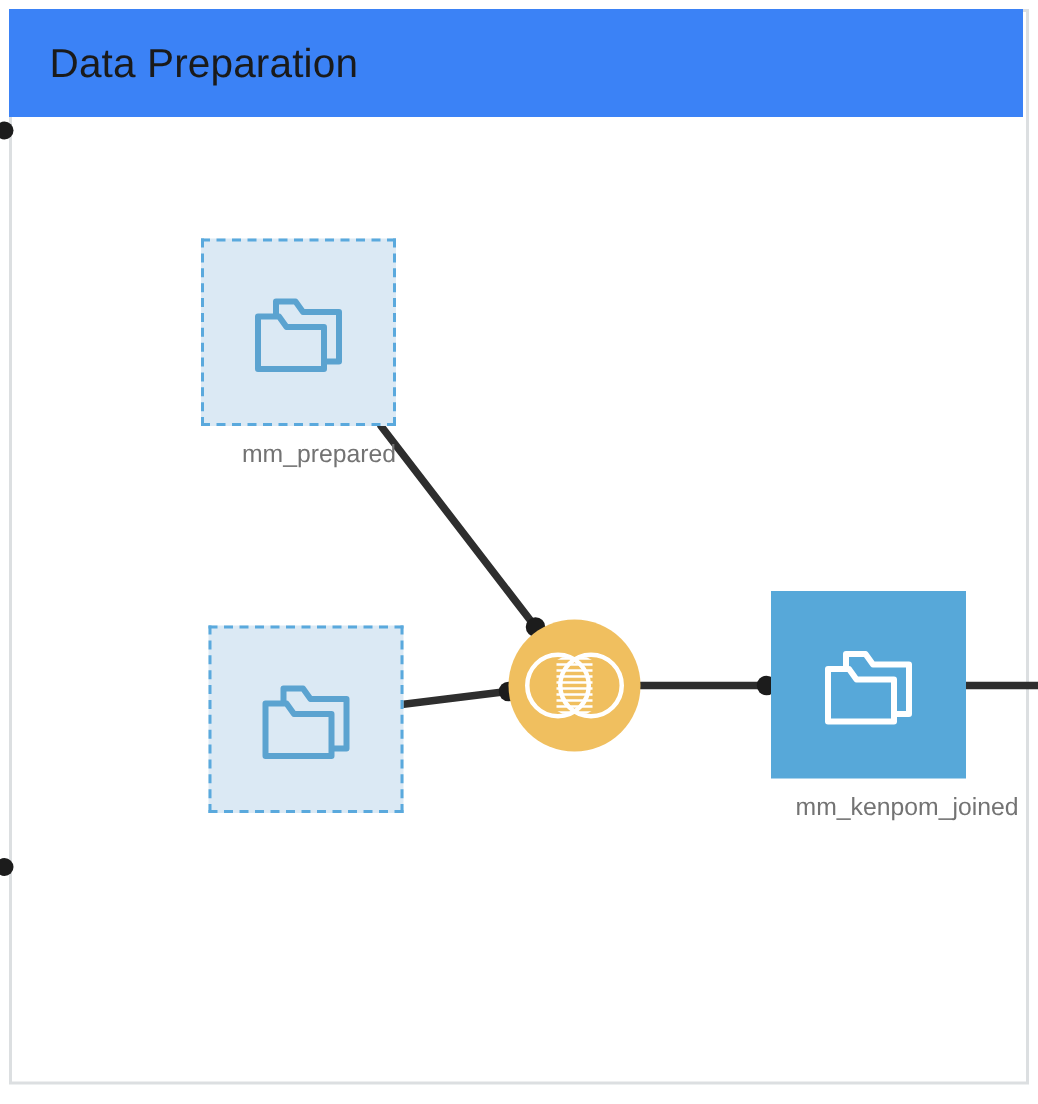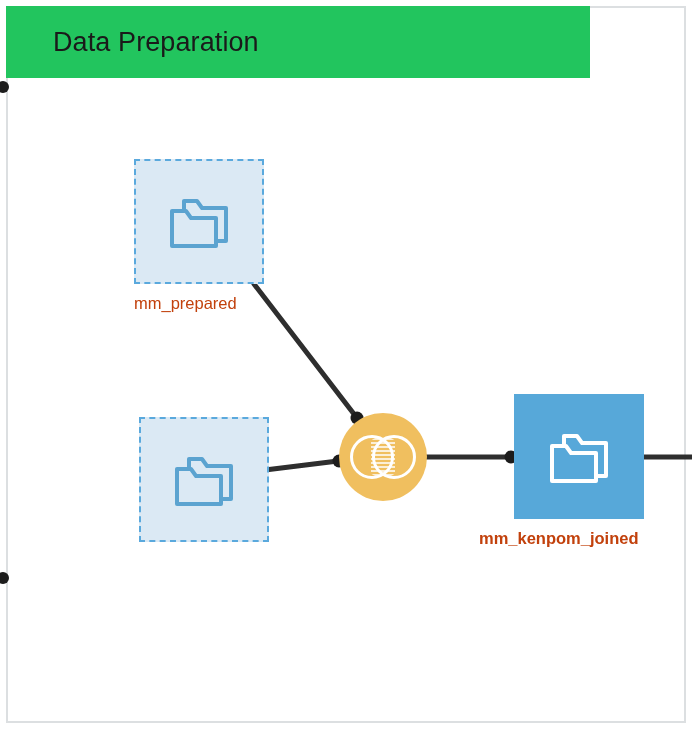--- a/index.html
+++ b/index.html
@@ -31,27 +31,26 @@
     box-sizing: border-box;
     border: 2px solid #dcdfe1;
     background: #ffffff;
   }
 
   
   .panel-header {
     position: absolute;
     left: 6px;
     top: 6px;
-    width: 584px;
+    width: 676px;
     height: 72px;
     box-sizing: border-box;
-    background: #22c55e;
+    background: #3b82f6;
     display: flex;
     align-items: center;
-    padding-left: 20px;
   }
   .panel-title {
     margin-left: 27px;
     font-size: 27px;
     line-height: 1;
     color: #1a1a1a;
     font-weight: 400;
     letter-spacing: 0.1px;
     white-space: nowrap;
   }
@@ -84,30 +83,29 @@
   }
   .node-box.solid {
     width: 130px;
     height: 125px;
     background: #57a8d9;
     border: none;
   }
   .node-label {
     margin-top: 8px;
     width: 100%;
-    text-align: left;
+    text-align: right;
     font-size: 16.5px;
     line-height: 22px;
-    color: #c2410c;
+    color: #737373;
     white-space: pre-line;
   }
   .node-label.wide {
     width: 200px;
     margin-left: -35px;
-    font-weight: bold;
   }
 
   
   .join-node {
     position: absolute;
     width: 88px;
     height: 88px;
     border-radius: 50%;
     background: #f0bf5f;
     display: flex;

